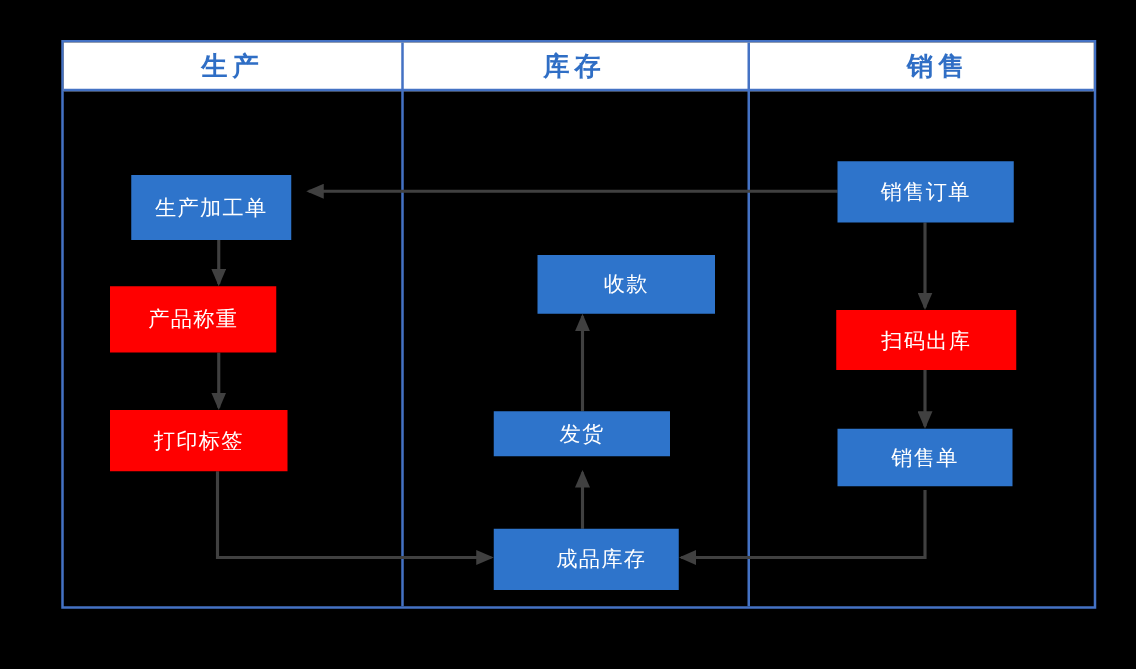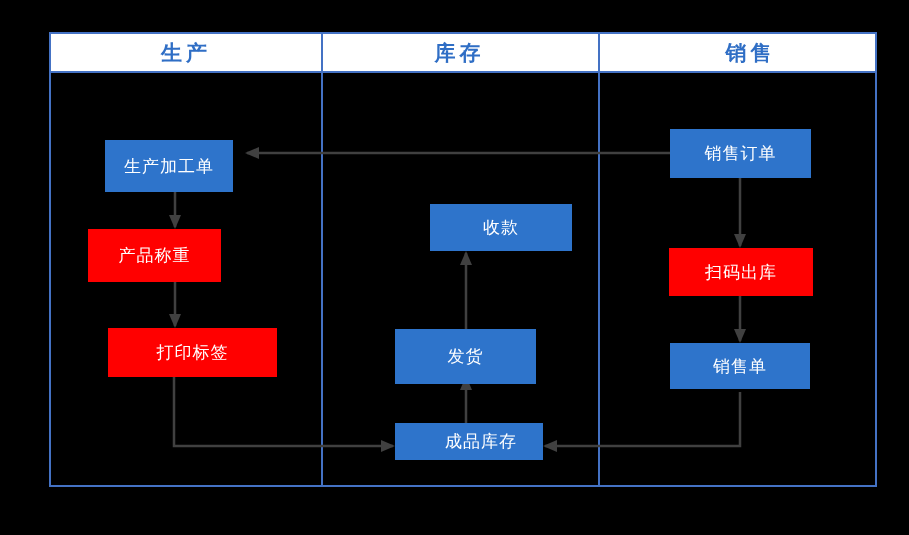--- a/index.html
+++ b/index.html
@@ -29,24 +29,24 @@
   .div-1{left:270px;} .div-2{left:547px;}
   .arrows{position:absolute;left:0;top:0;pointer-events:none;}
   .node{
     position:absolute;display:flex;align-items:center;justify-content:center;
     color:#fff;font-size:17px;letter-spacing:1px;box-sizing:border-box;
   }
   .node.blue{background:var(--node-blue,#2E74CB);}
   .node.red{background:var(--node-red,#FF0000);}
   .n-prod_order{left:105px;top:128px;width:128px;height:52px;margin-top:12px;}
   .n-weigh{left:88px;top:229px;width:133px;height:53px;}
-  .n-print_label{left:108px;top:328px;width:169px;height:49px;}
+  .n-print_label{left:88px;top:328px;width:142px;height:49px;}
   .n-receipt{left:394px;top:204px;width:142px;height:47px;margin-left:36px;}
-  .n-ship{left:395px;top:329px;width:141px;height:55px;}
-  .n-fg_stock{left:395px;top:423px;width:148px;height:37px;padding-left:24px;}
+  .n-ship{left:395px;top:329px;width:141px;height:36px;}
+  .n-fg_stock{left:395px;top:423px;width:148px;height:49px;padding-left:24px;}
   .n-sales_order{left:670px;top:129px;width:141px;height:49px;}
   .n-scan_out{left:669px;top:248px;width:144px;height:48px;}
   .n-sales_slip{left:670px;top:343px;width:140px;height:46px;}
 </style>
 </head>
 <body>
 
 <div class="canvas">
 
   <div class="frame">

